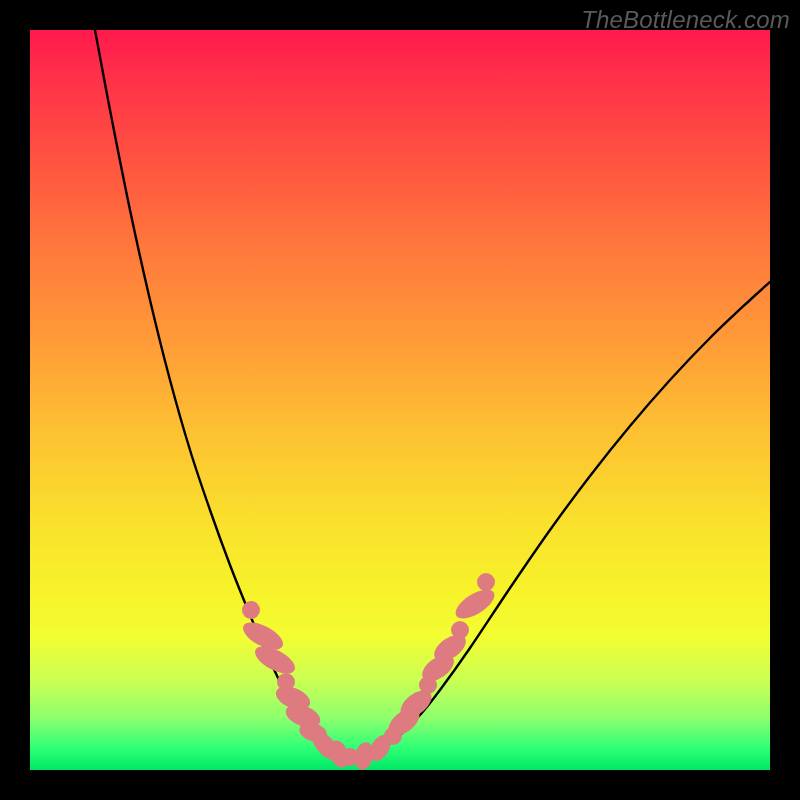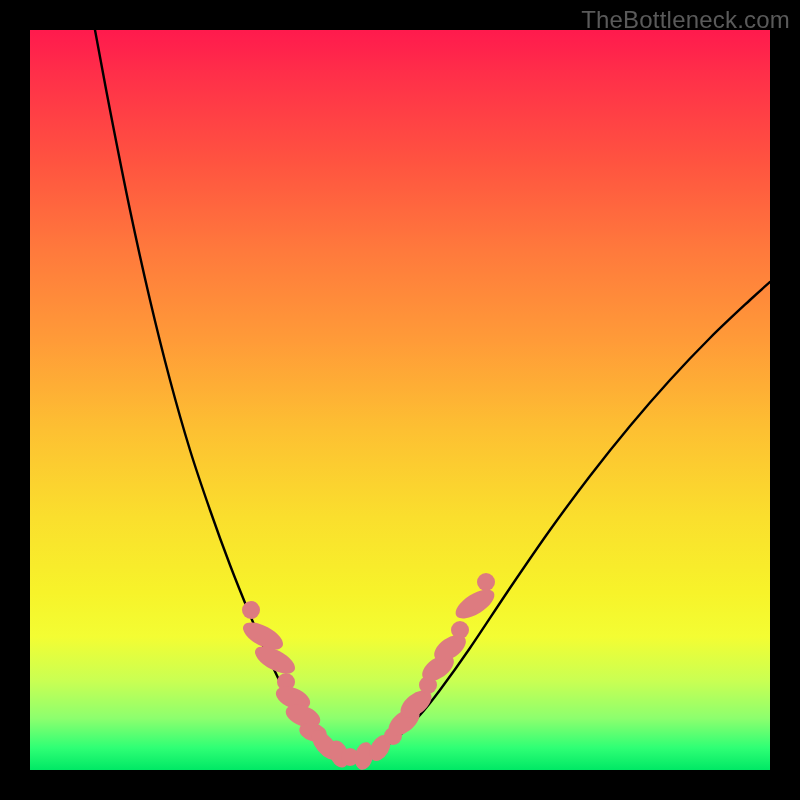--- a/index.html
+++ b/index.html
@@ -9,20 +9,21 @@
     height: 800px;
     background: #000;
     font-family: Arial, Helvetica, sans-serif;
     overflow: hidden;
   }
   .frame {
     position: absolute;
     top: 0; left: 0;
     width: 800px; height: 580px;
     background: #000;
+    font-style: italic;
   }
   .plot-area {
     position: absolute;
     top: 30px;
     left: 30px;
     width: 740px;
     height: 740px;
     overflow: hidden;
   }
   .gradient {

